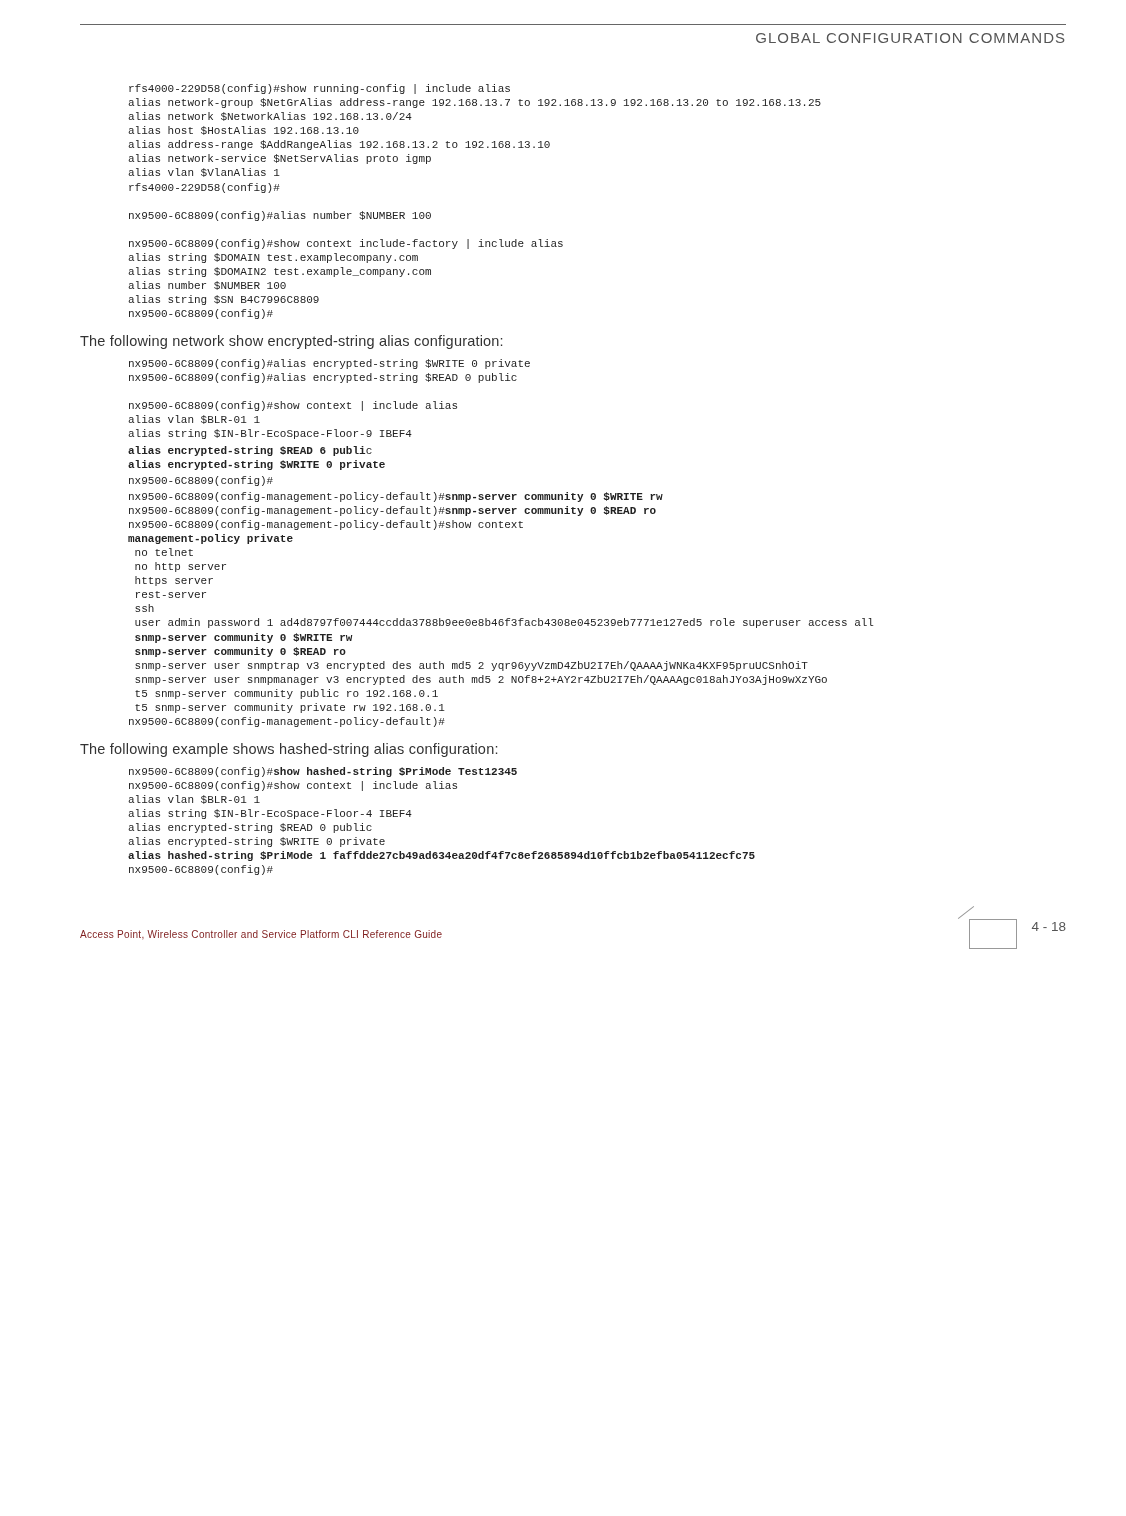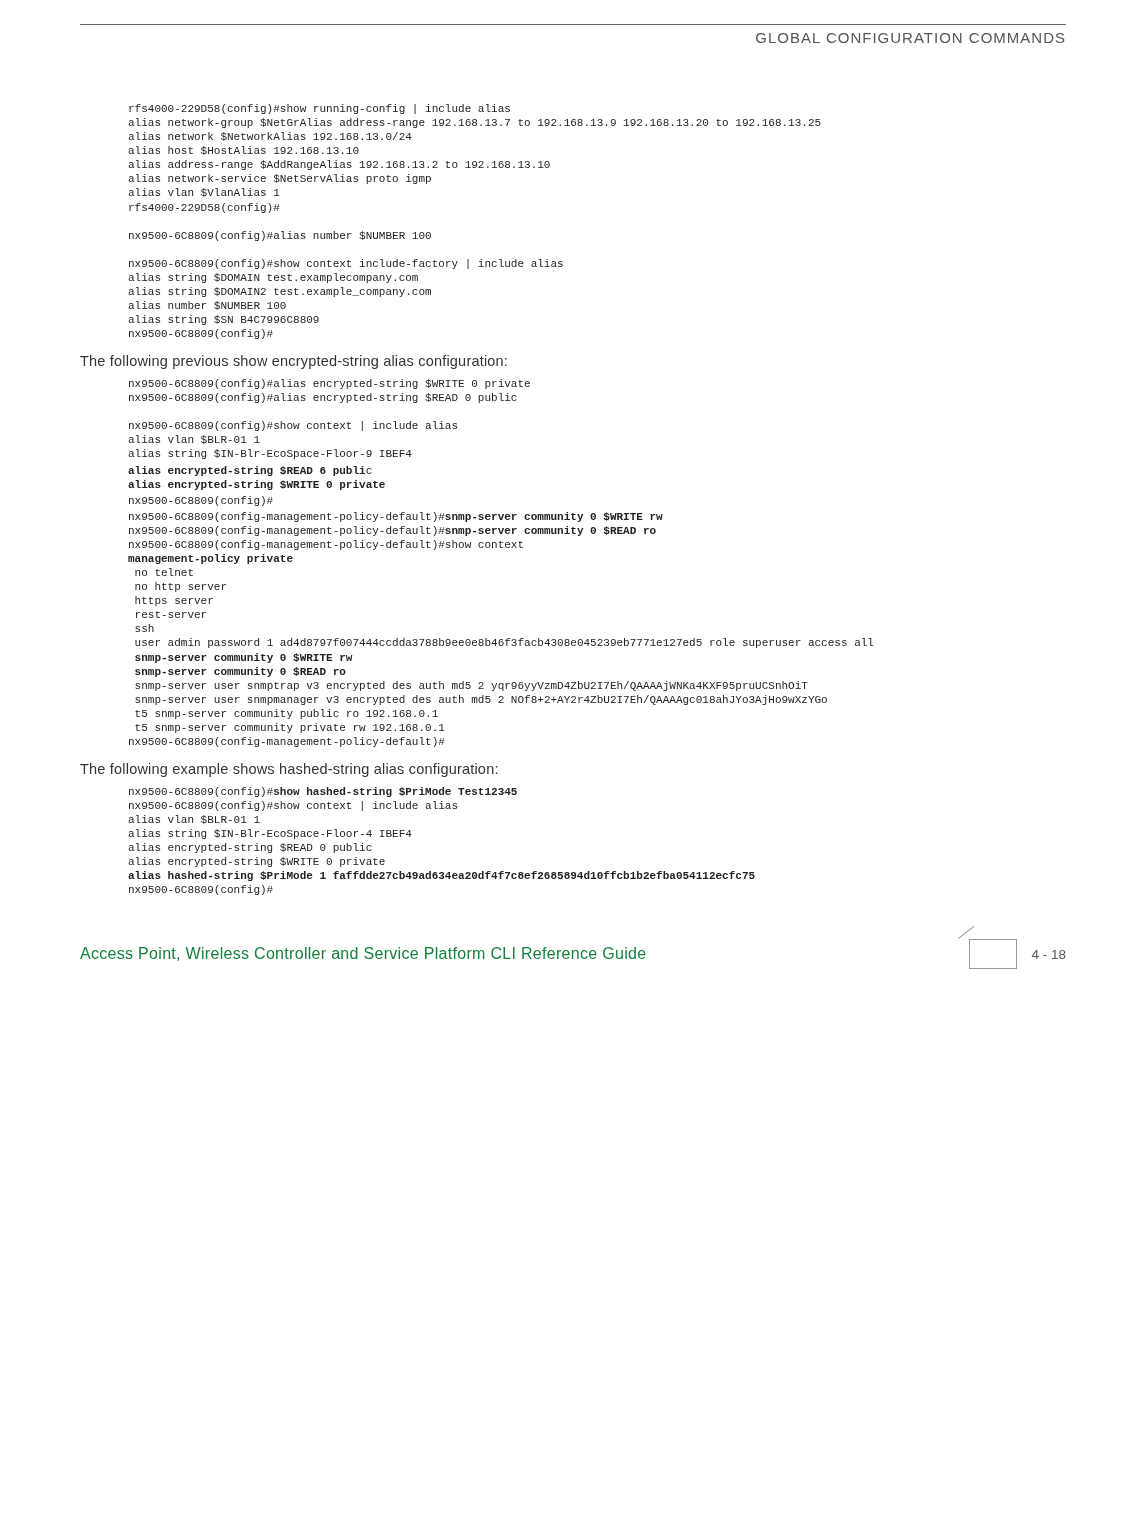--- a/index.html
+++ b/index.html
@@ -1,24 +1,24 @@
 <!DOCTYPE html>
 <html><head>
 <meta charset="utf-8">
 <style>
 body{margin:0;font-family:Arial,Helvetica,sans-serif;background:#fff;color:#333;width:1126px}
 .page{padding:24px 60px 8px 80px;box-sizing:border-box}
 .hr{border-top:1px solid #666;margin:0 0 4px 0}
-.hdr{text-align:right;font-size:15px;letter-spacing:1px;color:#555;margin-bottom:56px;font-weight:300}
+.hdr{text-align:right;font-size:15px;letter-spacing:1px;color:#555;margin-bottom:36px;font-weight:300}
 .para{font-size:14.5px;letter-spacing:.2px;color:#333;margin:10px 0 4px 0;line-height:1.5}
 pre{font-family:"Courier New",Courier,monospace;font-size:11px;line-height:1.28;white-space:pre-wrap;margin:2px 0 2px 48px;color:#222}
 .b{font-weight:bold}
 .ftr{display:flex;align-items:center;justify-content:space-between;margin-top:36px;padding-top:6px}
-.ftr-l{font-size:16px;letter-spacing:.3px;color:#15803d}
-.ftr-r{display:flex;align-items:center;gap:14px;font-size:13.5px;color:#555}
+.ftr-l{font-size:10px;letter-spacing:.3px;color:#7f1d1d}
+.ftr-r{display:flex;align-items:flex-start;gap:14px;font-size:13.5px;color:#555}
 .ftr-box{border:1px solid #999;width:46px;height:28px;position:relative}
 .ftr-box::before{content:'';position:absolute;left:-14px;top:-8px;width:20px;height:1px;background:#999;transform:rotate(-38deg)}
 </style>
 </head>
 <body>
 
 <div class="page">
   <div class="hr"></div>
   <div class="hdr">GLOBAL CONFIGURATION COMMANDS</div>
 
@@ -33,21 +33,21 @@
 
 nx9500-6C8809(config)#alias number $NUMBER 100
 
 nx9500-6C8809(config)#show context include-factory | include alias
 alias string $DOMAIN test.examplecompany.com
 alias string $DOMAIN2 test.example_company.com
 alias number $NUMBER 100
 alias string $SN B4C7996C8809
 nx9500-6C8809(config)#</pre>
 
-  <div class="para">The following previous show encrypted-string alias configuration:</div>
+  <div class="para">The following network show encrypted-string alias configuration:</div>
   <pre>nx9500-6C8809(config)#alias encrypted-string $WRITE 0 private
 nx9500-6C8809(config)#alias encrypted-string $READ 0 public
 
 nx9500-6C8809(config)#show context | include alias
 alias vlan $BLR-01 1
 alias string $IN-Blr-EcoSpace-Floor-9 IBEF4</pre>
   <pre><span class="b">alias encrypted-string $READ 6 publi</span><span>c</span>
 <span class="b">alias encrypted-string $WRITE 0 private</span></pre>
   <pre>nx9500-6C8809(config)#</pre>
 

